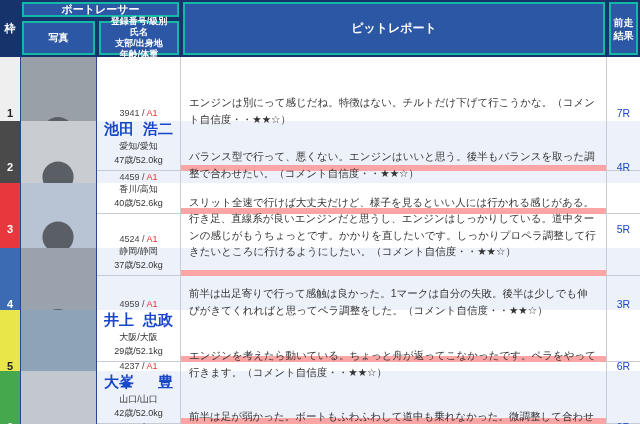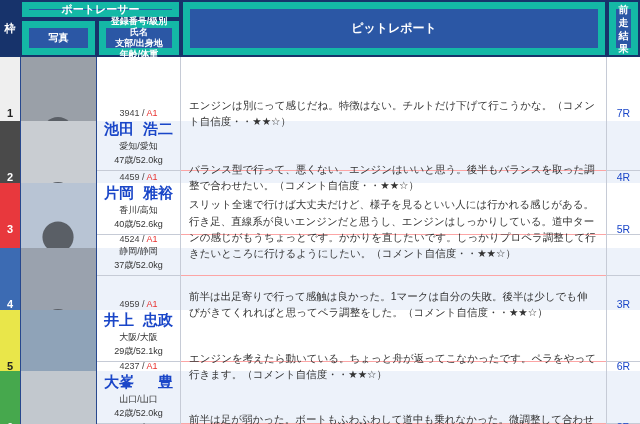--- a/index.html
+++ b/index.html
@@ -10,21 +10,21 @@
   }
   
   .hdr {
     display:grid;
     grid-template-columns:20px 77px 84px 426px 33px;
     grid-template-rows:19px 38px;
     height:57px; background:#17336b; column-gap:0;
   }
   .hcell {
     background:#2b57a5; color:#fff; display:flex; align-items:center; justify-content:center;
-    text-align:center; border:7px solid #14b8a6; margin:2px; font-weight:bold;
+    text-align:center; border:2px solid #14b8a6; margin:2px; font-weight:bold;
   }
   .hcell.navy { background:transparent; border:none; }
   .h-frame   { grid-column:1; grid-row:1 / span 2; font-size:11px; }
   .h-racer   { grid-column:2 / span 2; grid-row:1; font-size:11px; }
   .h-photo   { grid-column:2; grid-row:2; font-size:10px; }
   .h-info    { grid-column:3; grid-row:2; font-size:9px; line-height:1.25; white-space:pre-line; }
   .h-pit     { grid-column:4; grid-row:1 / span 2; font-size:12px; }
   .h-res     { grid-column:5; grid-row:1 / span 2; font-size:10px; line-height:1.3; white-space:pre-line; }
   
   .row {
@@ -53,21 +53,21 @@
   .regline { font-size:9px; color:#444;margin-top:48px; }
   .regline .cls { color:#e8312f; }
   .name {
     display:flex; justify-content:space-between; width:100%; padding:0 3px;
     color:#1a46c8; font-size:15px; font-weight:bold; 
     cursor:pointer; line-height:1.3;
   }
   .branch { font-size:9px; color:#333; }
   .ageweight { font-size:9px; color:#333; }
   .pit-cell {
-    border-right:1px solid #c6cbd6; border-bottom:1px solid #fca5a5;
+    border-right:1px solid #c6cbd6; border-bottom:6px solid #fca5a5;
     padding:6px 8px; display:flex; align-items:center;
     font-size:10.5px; color:#333; line-height:1.55;
   }
   .res-cell {
     display:flex; align-items:center; justify-content:center;
     border-bottom:1px solid #c6cbd6;
     font-size:10.5px;
   }
   .res-link { color:#1a46c8; cursor:pointer; }
 </style>
@@ -125,24 +125,20 @@
         <svg viewBox="0 0 77 62" preserveAspectRatio="xMidYMax meet">
           <circle cx="38" cy="25" r="16" fill="#5a5f66"></circle>
             <path d="M8 62 Q12 41 38 41 Q64 41 69 62 Z" fill="#5a5f66"></path>
         </svg>
       </div>
     </div>
     <div class="info-cell">
       <div class="regline">
         <span>4459</span><span> / </span><span class="cls">A1</span>
       </div>
-      <div class="name">
-        <span>片岡</span>
-          <span>雅裕</span>
-      </div>
       <div class="branch">香川/高知</div>
       <div class="ageweight">40歳/52.6kg</div>
     </div>
     <div class="pit-cell">
         <span>バランス型で行って、悪くない。エンジンはいいと思う。後半もバランスを取った調整で合わせたい。（コメント自信度・・★★☆）</span>
       </div>
     <div class="res-cell">
       <span class="res-link">4R</span>
     </div>
   </div>

